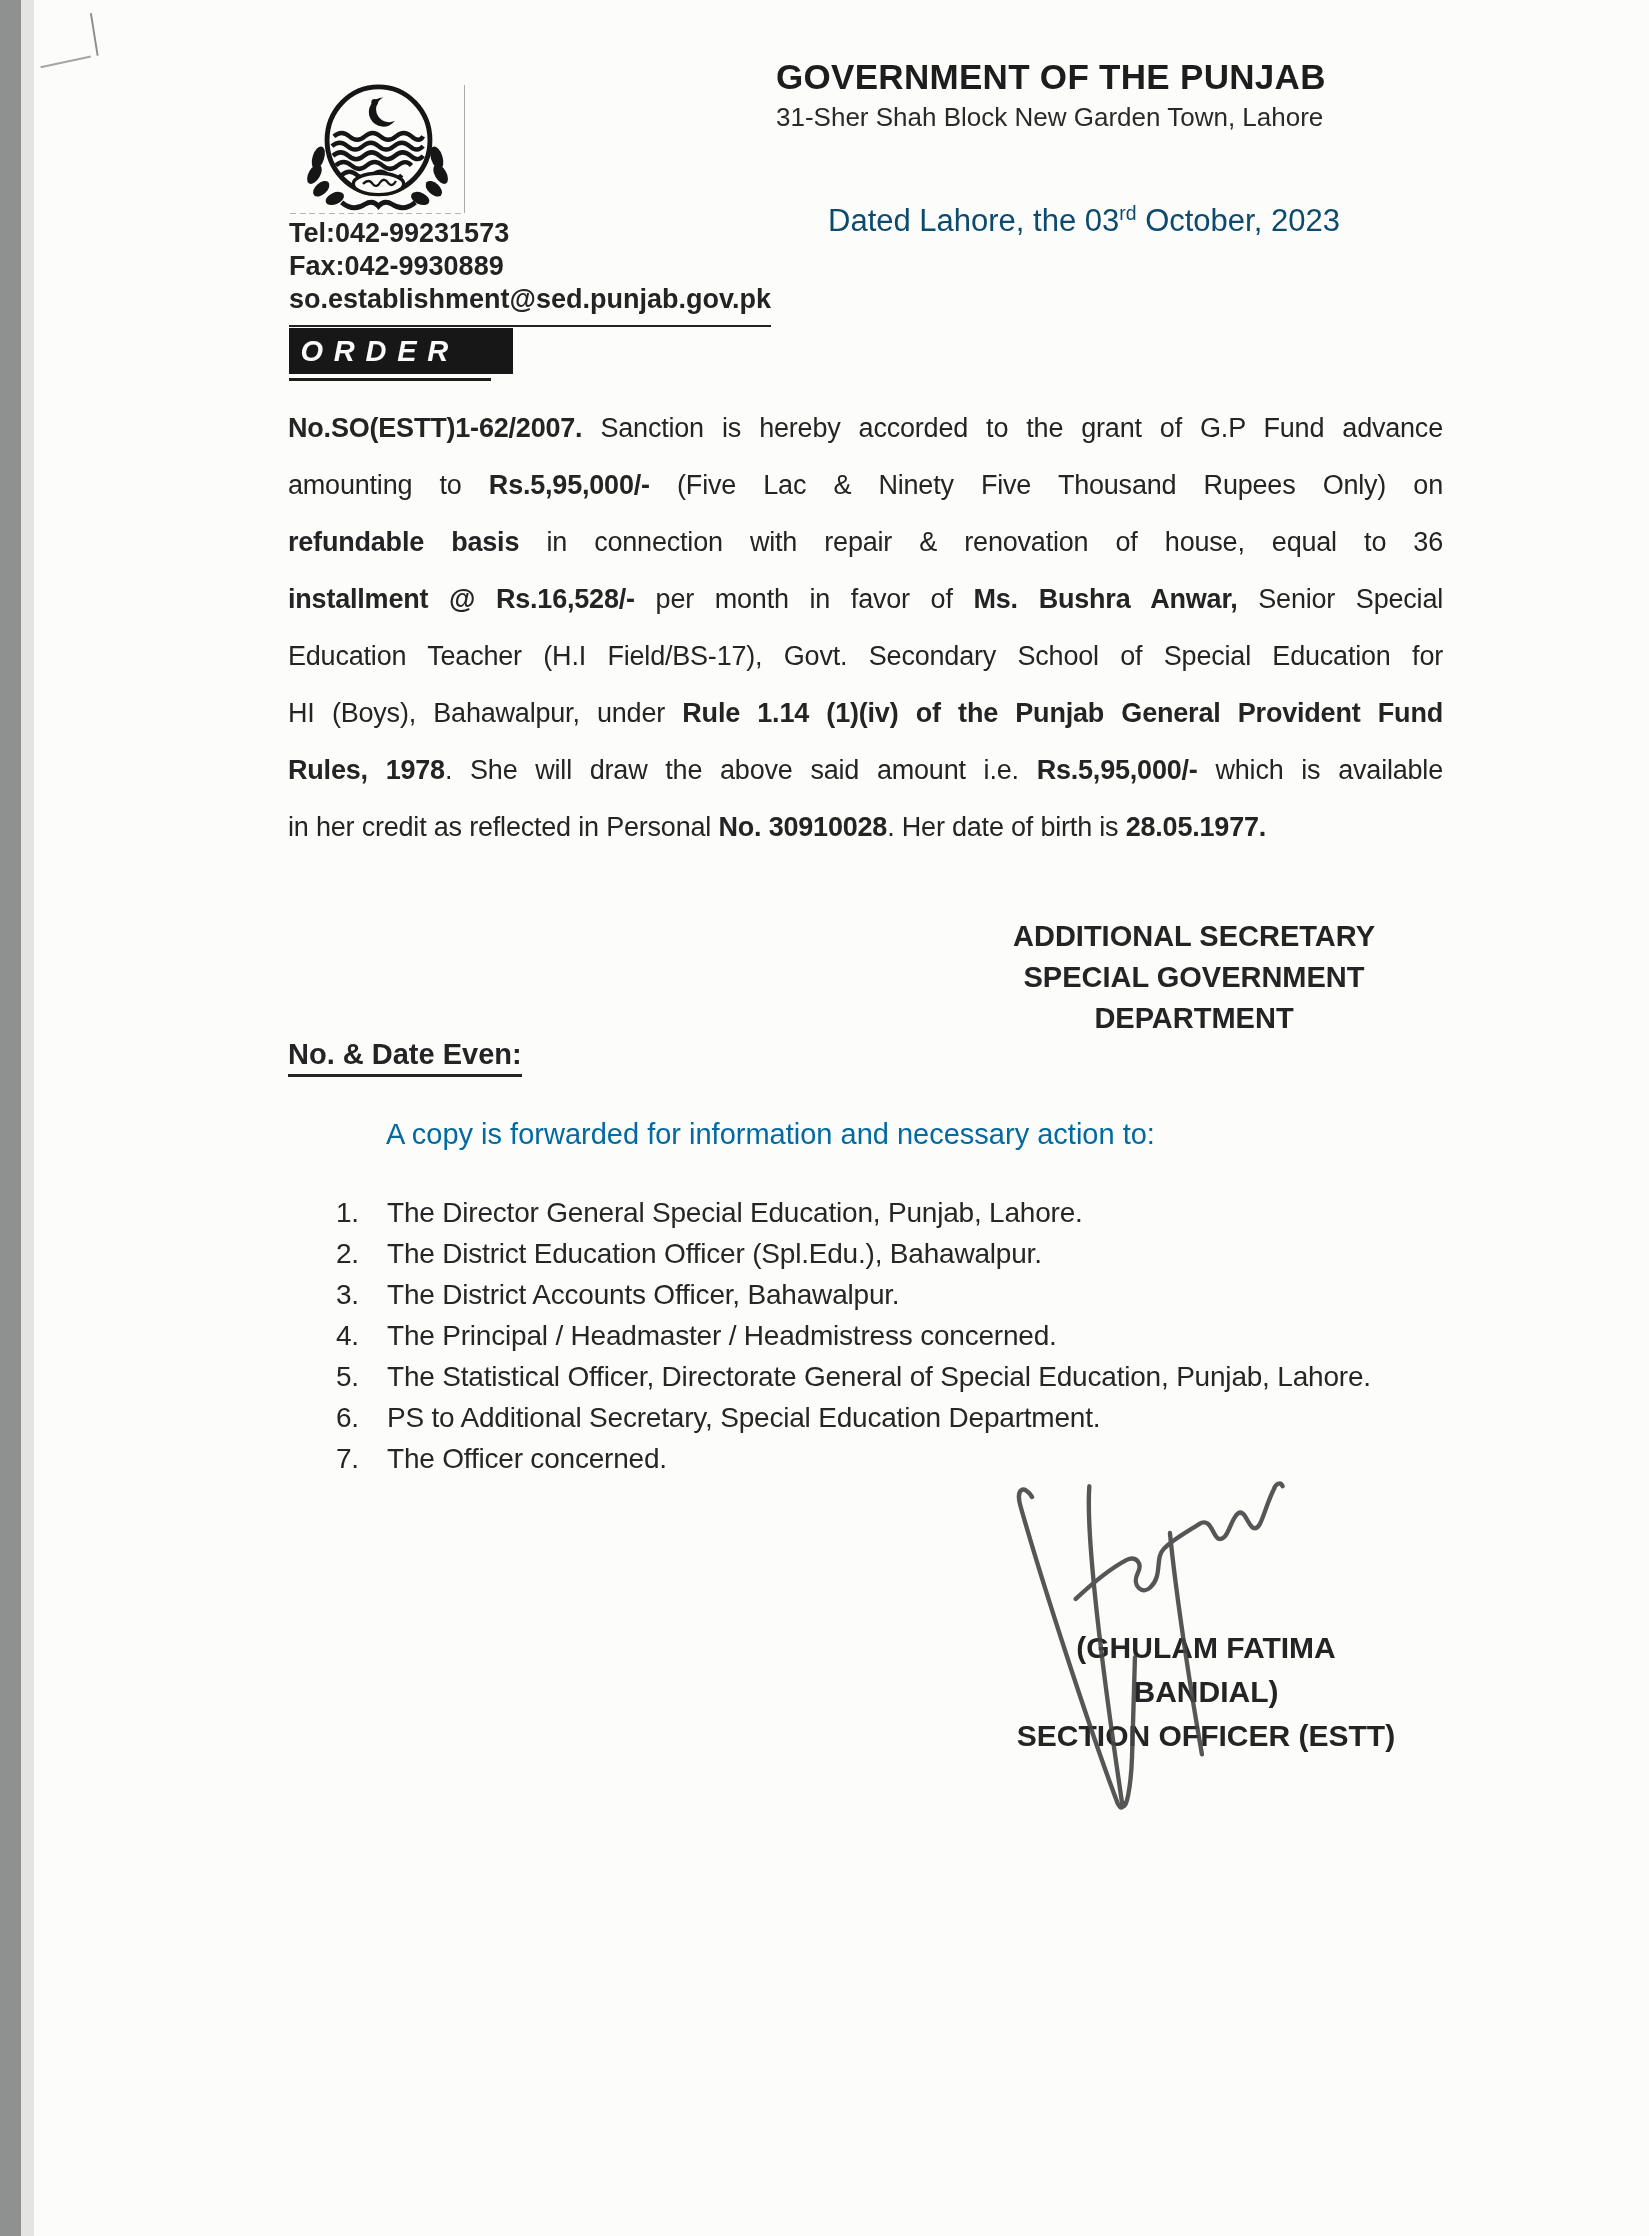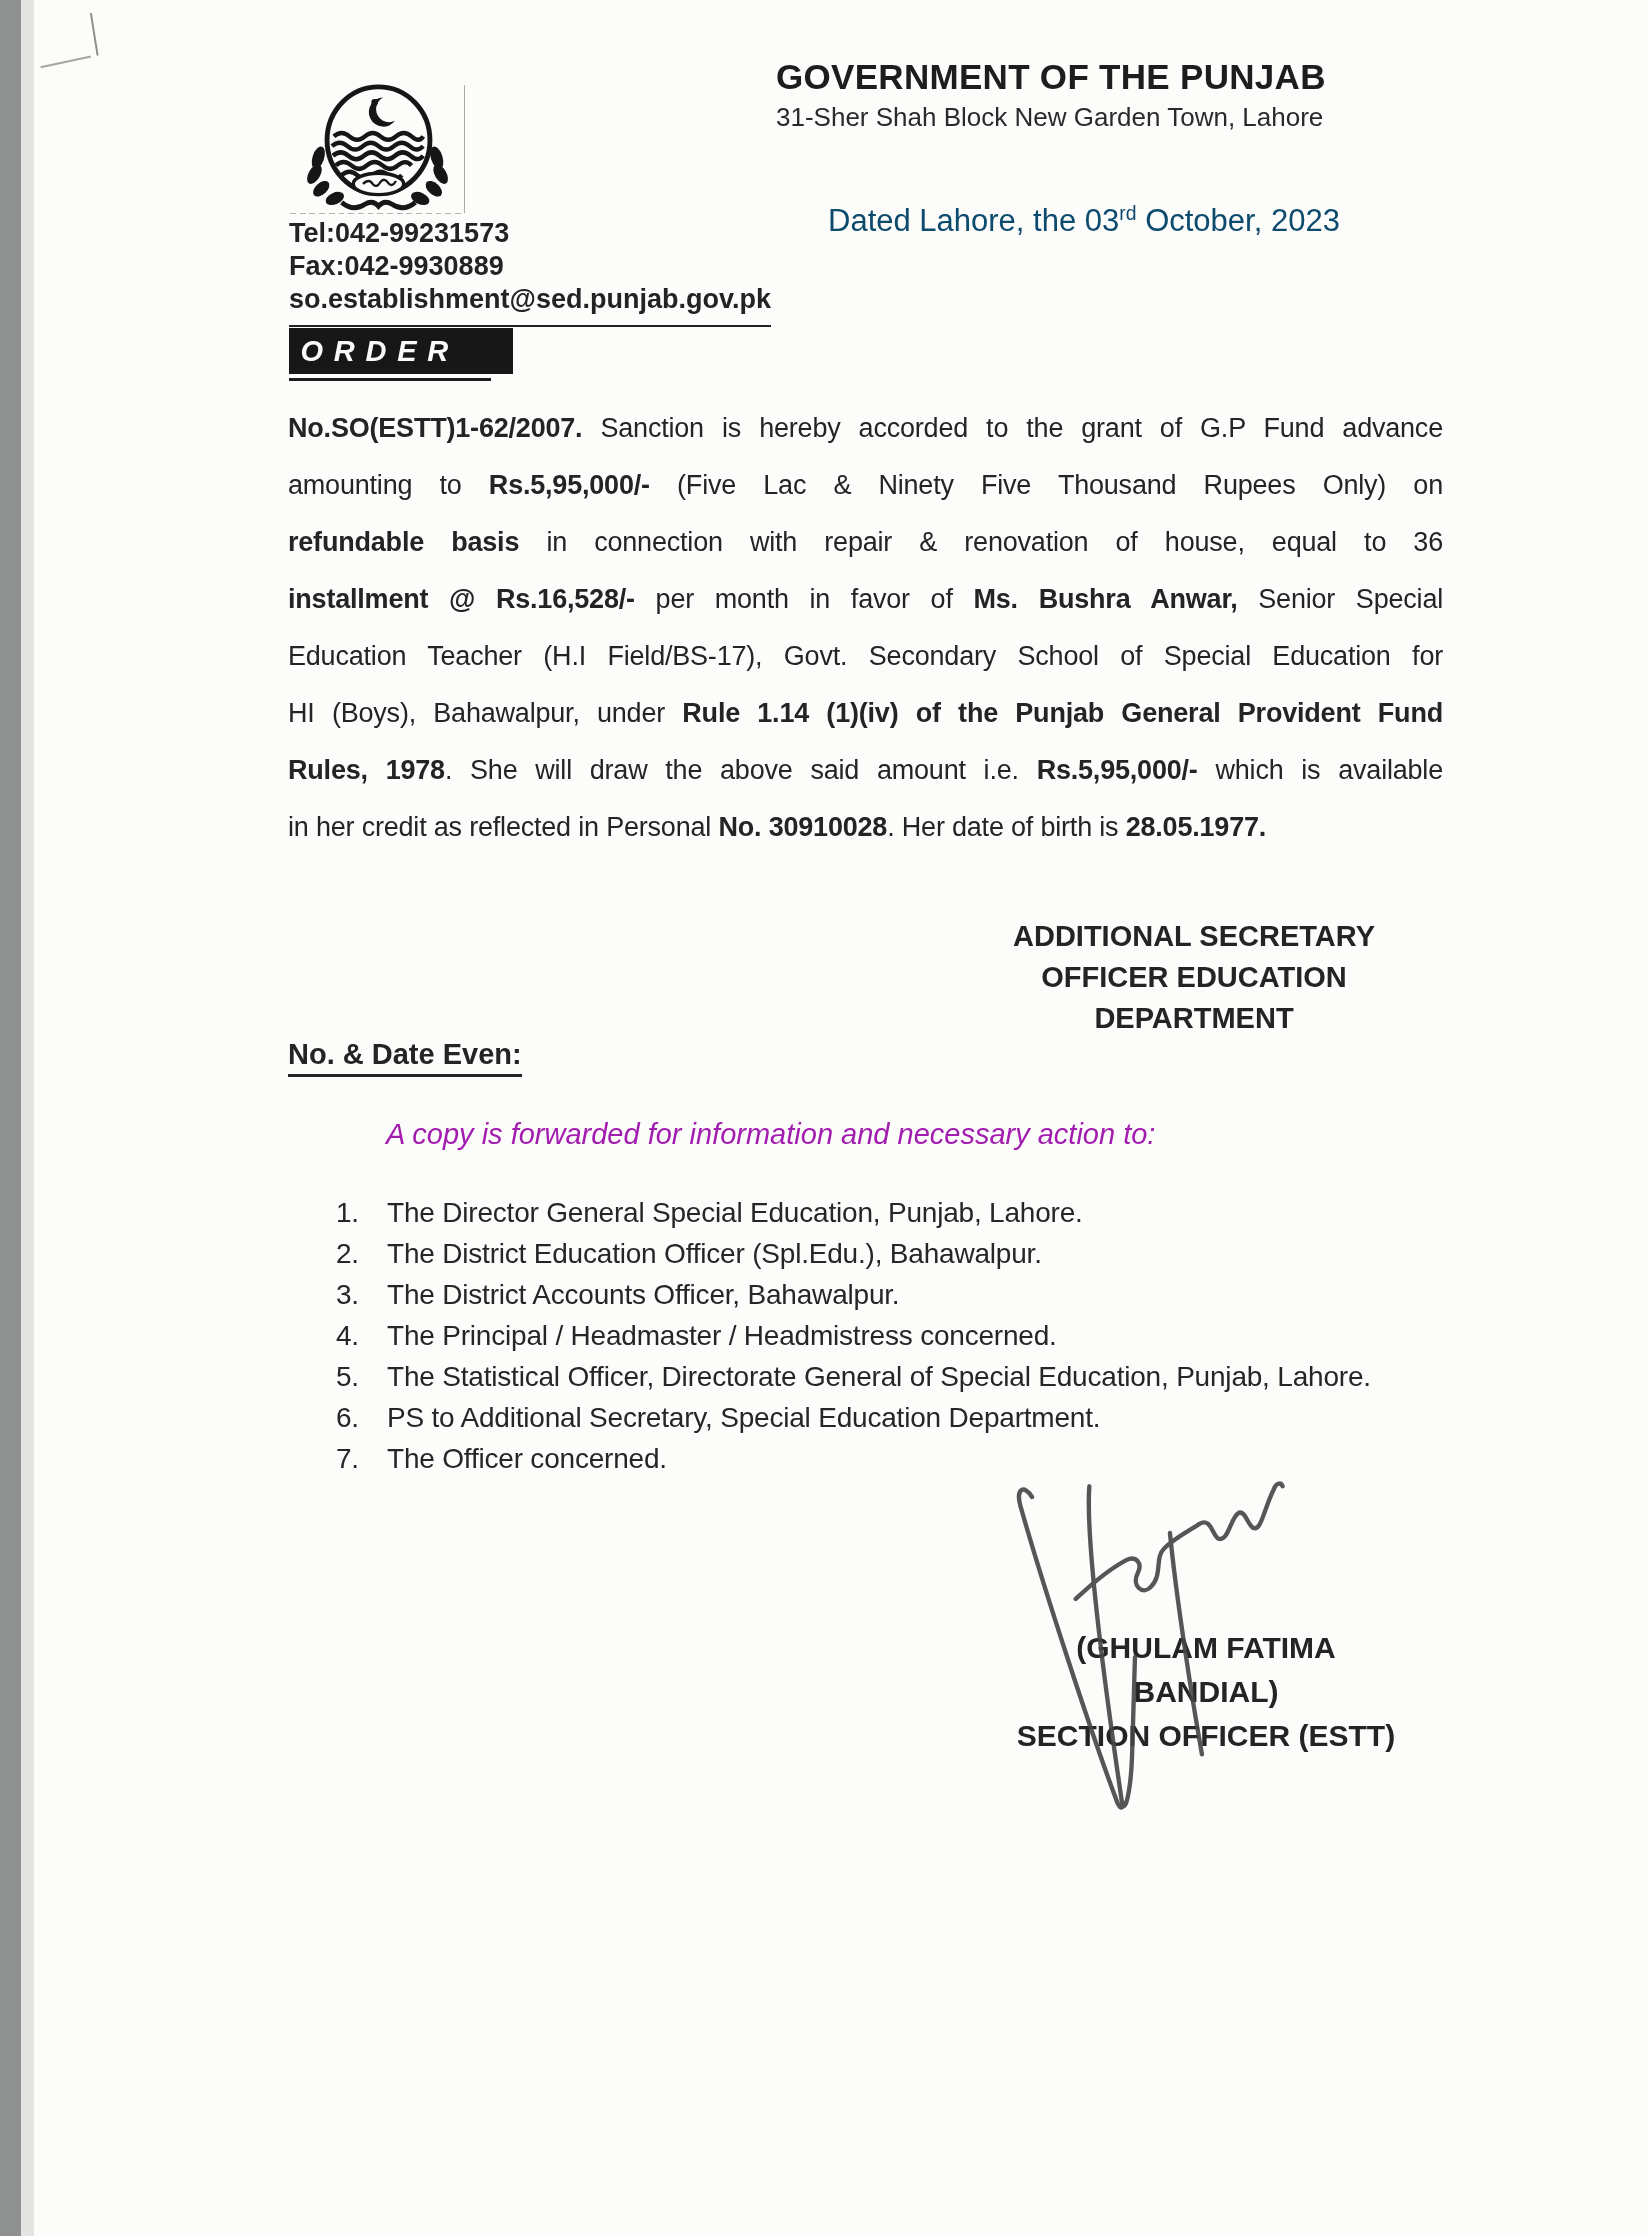--- a/index.html
+++ b/index.html
@@ -44,21 +44,21 @@
   .bline.j{text-align:justify;text-align-last:justify;}
   .b{font-weight:700;}
 
   
   .sig-top{position:absolute;left:990px;top:916px;width:408px;text-align:center;
     font-size:29px;font-weight:700;line-height:41px;color:#242424;}
 
   
   .ref-heading{position:absolute;left:288px;top:1038px;font-size:29px;font-weight:700;color:#242424;}
   .ref-heading span{display:inline-block;border-bottom:3.4px solid #242424;padding-bottom:3px;}
-  .forward-line{position:absolute;left:386px;top:1118px;font-size:29px;color:#a21caf;font-style:italic;}
+  .forward-line{position:absolute;left:386px;top:1118px;font-size:29px;color:#0369a1;}
 
   
   .recipients{position:absolute;left:336px;top:1192px;width:1106px;font-size:28px;letter-spacing:-0.2px;color:#262626;}
   .rrow{display:flex;align-items:flex-start;}
   .rnum{width:51px;flex:0 0 51px;line-height:41px;}
   .rtext{flex:1;line-height:41px;}
   .rtext.wrap2{text-align:justify;}
 
   
   .sig-name-block{position:absolute;left:1012px;top:1626px;width:388px;text-align:center;
@@ -143,21 +143,21 @@
       <div class="bline j"><span class="b">refundable basis</span><span> in connection with repair &amp; renovation of house, equal to 36</span></div>
       <div class="bline j"><span class="b">installment @ Rs.16,528/-</span><span> per month in favor of </span><span class="b">Ms. Bushra Anwar,</span><span> Senior Special</span></div>
       <div class="bline j"><span>Education Teacher (H.I Field/BS-17), Govt. Secondary School of Special Education for</span></div>
       <div class="bline j"><span>HI (Boys), Bahawalpur, under </span><span class="b">Rule 1.14 (1)(iv) of the Punjab General Provident Fund</span></div>
       <div class="bline j"><span class="b">Rules, 1978</span><span>. She will draw the above said amount i.e. </span><span class="b">Rs.5,95,000/-</span><span> which is available</span></div>
       <div class="bline"><span>in her credit as reflected in Personal </span><span class="b">No. 30910028</span><span>. Her date of birth is </span><span class="b">28.05.1977.</span></div>
     </div>
 
   <div class="sig-top">
     <div>ADDITIONAL SECRETARY</div>
-    <div>OFFICER EDUCATION</div>
+    <div>SPECIAL GOVERNMENT</div>
     <div>DEPARTMENT</div>
   </div>
 
   <div class="ref-heading"><span>No. &amp; Date Even:</span></div>
 
   <div class="forward-line">A copy is forwarded for information and necessary action to:</div>
 
   <div class="recipients" id="recipients">
       <div class="rrow">
         <div class="rnum">1.</div>

